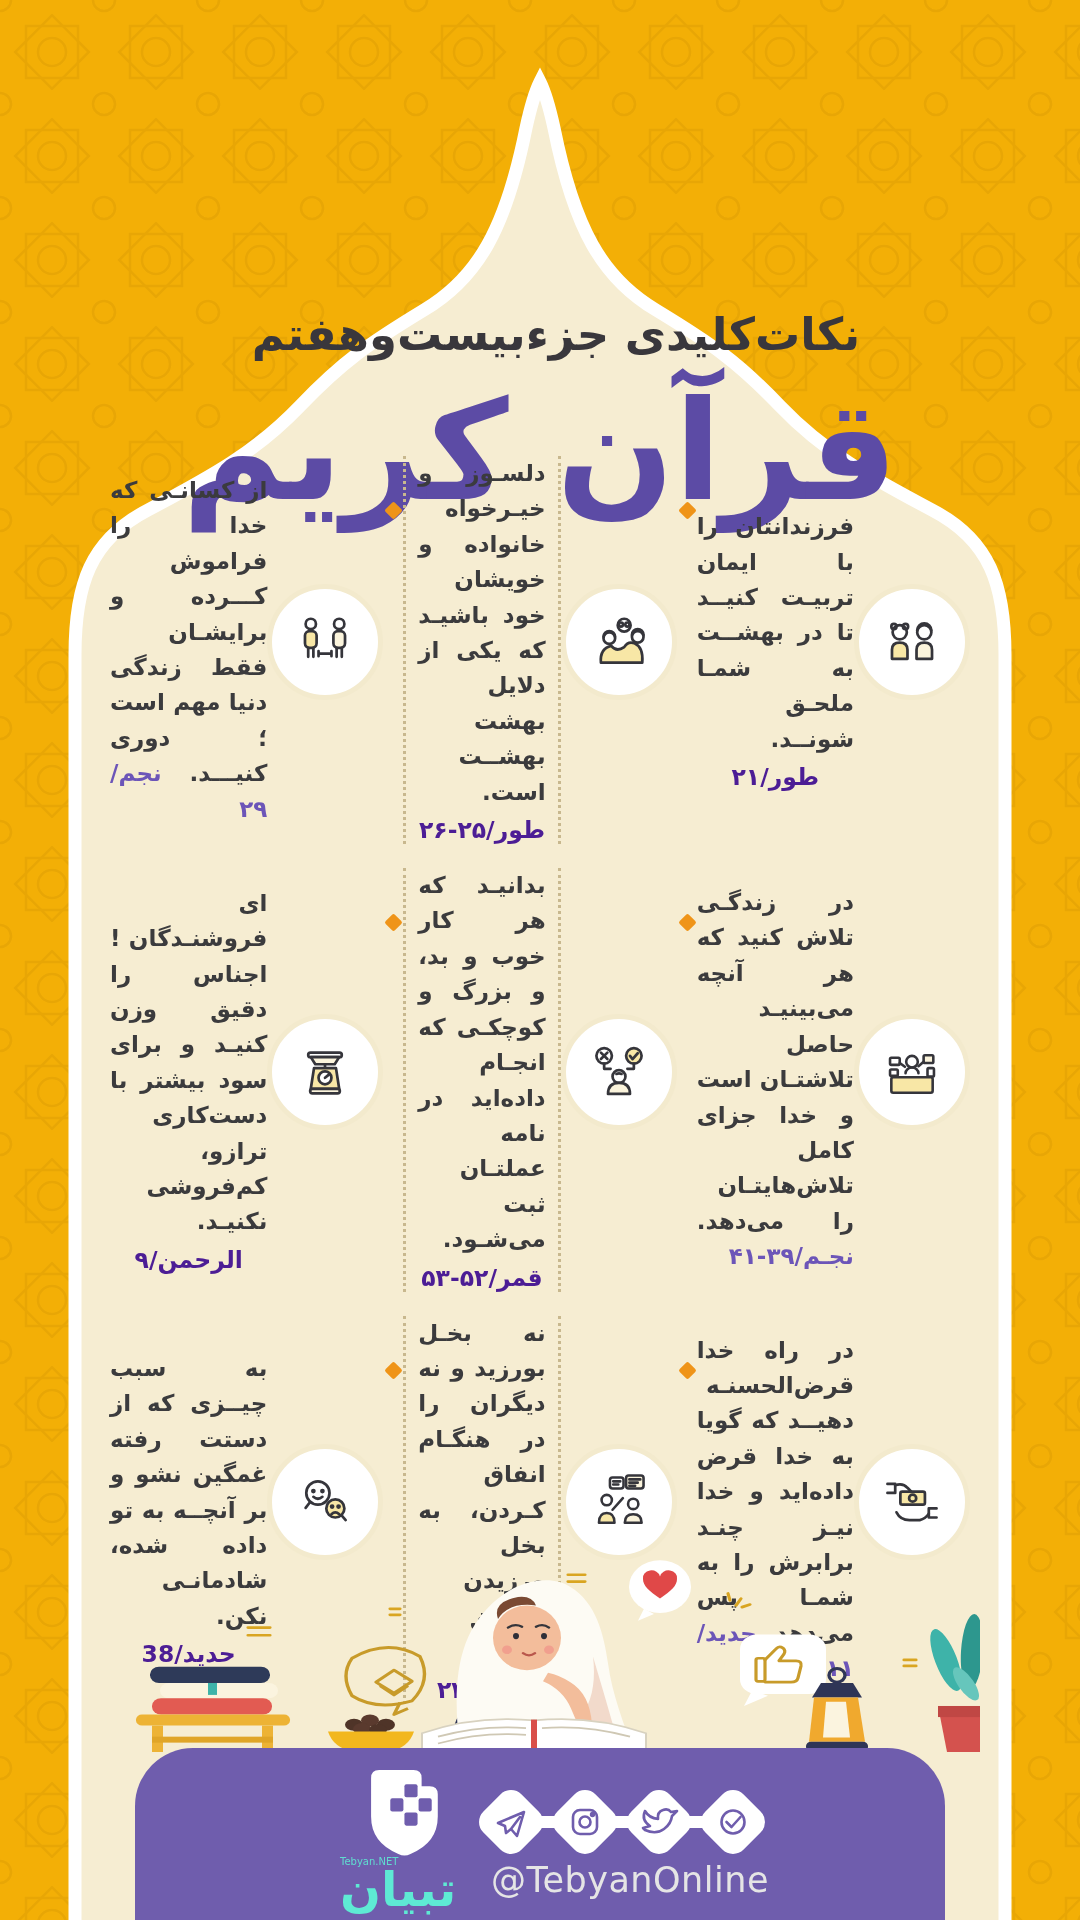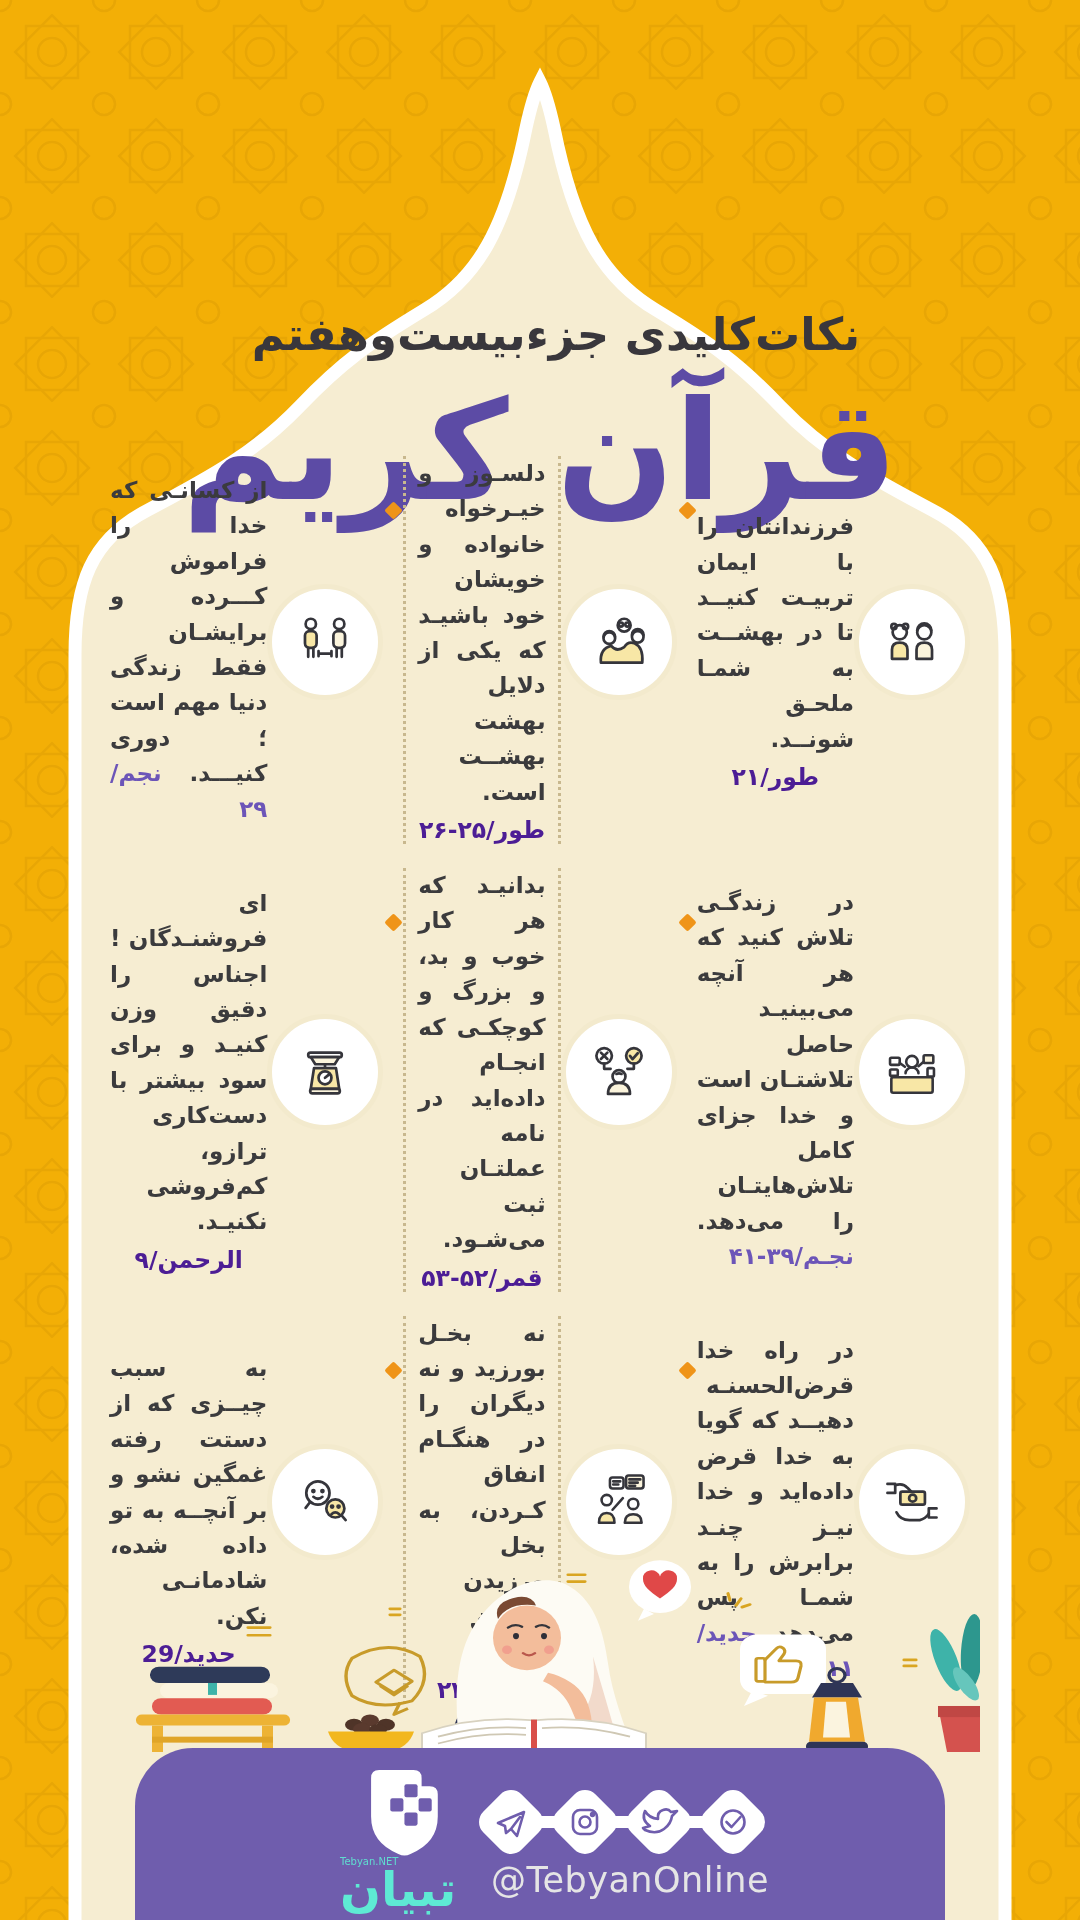--- a/index.html
+++ b/index.html
@@ -237,21 +237,21 @@
     <path d="M25 48 l-7 9"></path>
     <circle cx="64" cy="58" r="14" fill="#F8E7A6"></circle>
     <circle cx="59" cy="55" r="1.6" fill="#35353B"></circle>
             <circle cx="69" cy="55" r="1.6" fill="#35353B"></circle>
     <path d="M58 67 q6 -6 12 0"></path>
     <path d="M73 68 l7 8"></path>
   </svg>
         </div>
     <div class="cell-body">
       <p class="cell-text">به سبب چیــزی که از دستت رفته غمگین نشو و بر آنچــه به تو داده شده، شادمانـی نکن.</p>
-      <div class="cell-ref">حدید/29</div>
+      <div class="cell-ref">حدید/38</div>
     </div>
   </div>
     </div>
 </div>
 
 <svg class="illustration" viewBox="0 0 880 230" preserveAspectRatio="none">
   <g stroke="#D9A521" stroke-width="3.2" stroke-linecap="round">
     <path d="M468 22 h17 M468 30 h17"></path>
     <path d="M148 84 h22 M148 93 h22"></path>
     <path d="M290 62 h10 M290 69 h10"></path>

